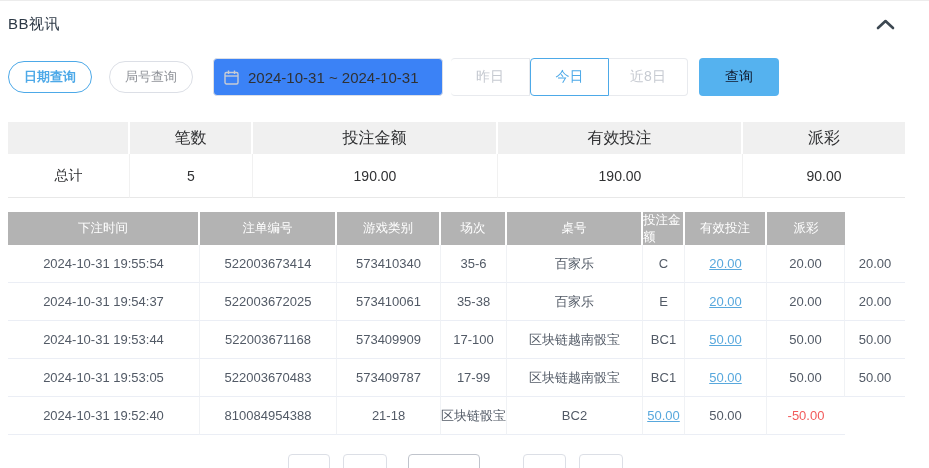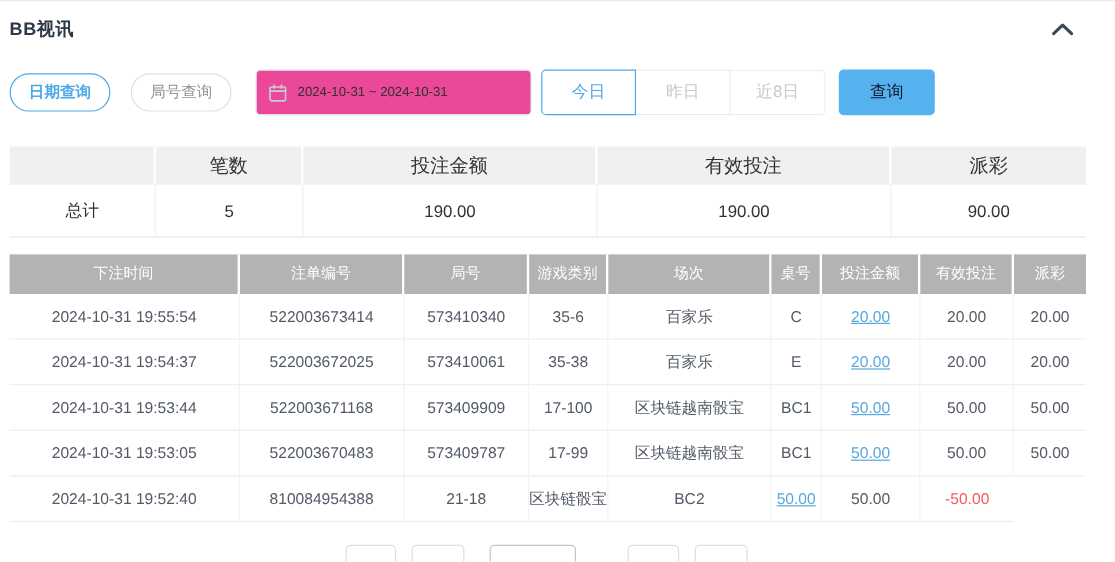--- a/index.html
+++ b/index.html
@@ -19,35 +19,35 @@
     background:#fff;
     font-family:"Liberation Sans","DejaVu Sans",sans-serif;
     position:relative;
   }
   .panel{position:absolute;inset:0;border-top:1px solid #ececec;}
   
   .panel-header{
     display:flex;justify-content:space-between;align-items:center;
     padding:13px 34px 0 8px;height:34px;
   }
-  .panel-title{font-size:15px;font-weight:bold;color:#2c3845;letter-spacing:.5px;}
+  .panel-title{font-size:15px;font-weight:normal;color:#2c3845;letter-spacing:.5px;}
   .collapse-btn{background:none;border:none;cursor:pointer;display:flex;align-items:center;}
   
   .filter-row{display:flex;align-items:center;margin:23px 0 0 8px;height:38px;}
   .tab-pill{
     height:32px;padding:0 15px;border-radius:16px;background:#fff;
     font-size:13px;display:flex;align-items:center;cursor:pointer;
     border:1px solid var(--border-light);color:#909399;
   }
   .tab-pill.active{border-color:var(--accent-blue);color:var(--accent-blue);font-weight:bold;}
   .tab-pill + .tab-pill{margin-left:17px;}
   .date-input{
     margin-left:20px;width:230px;height:38px;border:1px solid var(--border-light);
     border-radius:4px;display:flex;align-items:center;padding:0 10px;gap:9px;
-    font-size:11px;color:var(--text-dark);cursor:pointer;background:#ec4899;
+    font-size:15px;color:var(--text-dark);cursor:pointer;background:#3b82f6;
   }
   .quick-group{display:flex;height:38px;margin-left:8px;}
   .quick-seg{
     width:79px;display:flex;align-items:center;justify-content:center;
     font-size:14px;color:#c6cad1;background:#fff;cursor:pointer;
     border:1px solid #e8eaee;border-left:none;
   }
   .quick-seg:first-child{border-radius:4px 0 0 4px;}
   .quick-seg:last-child{border-radius:0 4px 4px 0;}
   .quick-seg.active{
@@ -122,22 +122,22 @@
         <svg width="15" height="15" viewBox="0 0 15 15">
             <rect x="1" y="2.5" width="13" height="11.5" rx="1.5" fill="none" stroke="#c8ccd4" stroke-width="1.4"></rect>
             <line x1="1" y1="6" x2="14" y2="6" stroke="#c8ccd4" stroke-width="1.4"></line>
             <line x1="4.5" y1="0.5" x2="4.5" y2="4" stroke="#c8ccd4" stroke-width="1.4"></line>
             <line x1="10.5" y1="0.5" x2="10.5" y2="4" stroke="#c8ccd4" stroke-width="1.4"></line>
           </svg>
       </span>
       <span>2024-10-31 ~ 2024-10-31</span>
     </div>
     <div class="quick-group">
+      <div class="quick-seg">昨日</div>
       <div class="quick-seg active">今日</div>
-      <div class="quick-seg">昨日</div>
       <div class="quick-seg">近8日</div>
     </div>
     <button class="search-btn">查询</button>
   </div>
 
   <div class="summary-table">
     <div class="summary-head">
       <div class="th"></div>
       <div class="th">笔数</div>
       <div class="th">投注金额</div>
@@ -150,21 +150,20 @@
       <div class="td">190.00</div>
       <div class="td">190.00</div>
       <div class="td">90.00</div>
     </div>
   </div>
 
   <div class="records-table">
     <div class="records-head">
       <div class="th">下注时间</div>
       <div class="th">注单编号</div>
-      <div class="th">局号</div>
       <div class="th">游戏类别</div>
       <div class="th">场次</div>
       <div class="th">桌号</div>
       <div class="th">投注金额</div>
       <div class="th">有效投注</div>
       <div class="th">派彩</div>
     </div>
     <div>
         <div class="trow">
           <div class="td">2024-10-31 19:55:54</div>

